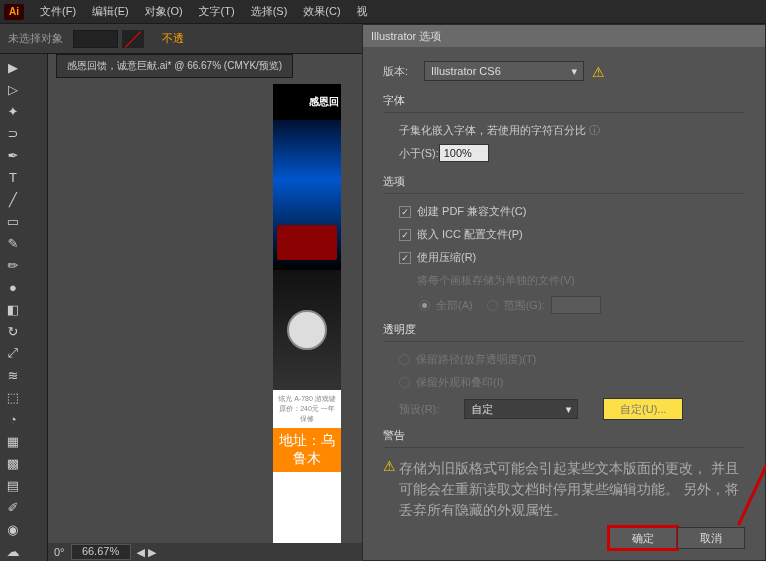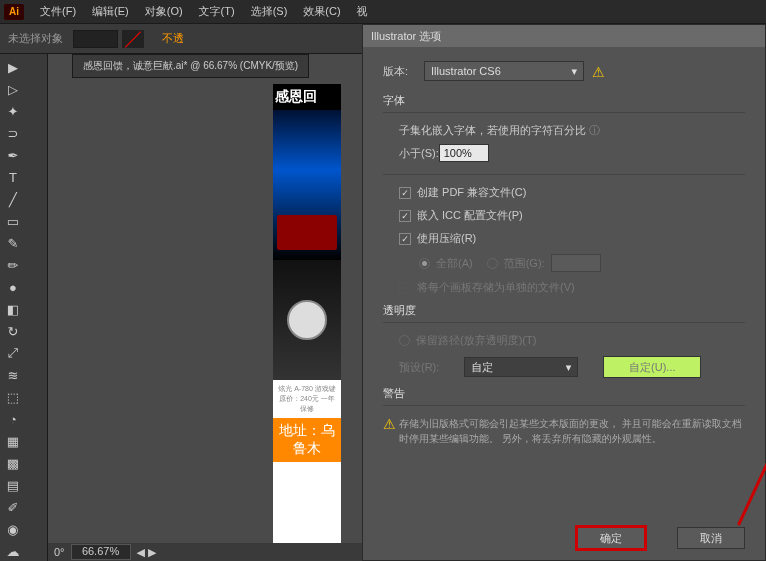--- a/index.html
+++ b/index.html
@@ -9,23 +9,23 @@
 .menu-item{color:#ccc;padding:0 8px;cursor:pointer}
 .controlbar{height:30px;background:#3a3a3a;display:flex;align-items:center;padding:0 8px;border-bottom:1px solid #1a1a1a}
 .ctrl-label{color:#999;margin-right:10px}
 .ctrl-field{width:45px;height:18px;background:#2a2a2a;border:1px solid #1a1a1a;margin-right:4px}
 .swatch-none{width:22px;height:18px;background:#222;position:relative;margin-right:8px}
 .swatch-none::after{content:'';position:absolute;width:100%;height:1px;background:red;top:50%;left:0;transform:rotate(-45deg)}
 .workspace{display:flex;height:507px}
 .toolbox{width:48px;background:#3a3a3a;border-right:1px solid #1a1a1a;display:flex;flex-wrap:wrap;padding:2px}
 .tool{width:22px;height:22px;display:flex;align-items:center;justify-content:center;color:#ccc;cursor:pointer;font-size:13px}
 .canvas-area{flex:1;background:#4a4a4a;position:relative}
-.tab{position:absolute;top:0;left:24px;background:#3a3a3a;color:#ccc;padding:4px 10px;font-size:10px;border:1px solid #1a1a1a}
+.tab{position:absolute;top:0;left:8px;background:#3a3a3a;color:#ccc;padding:4px 10px;font-size:10px;border:1px solid #1a1a1a}
 .artboard{position:absolute;top:30px;left:225px;width:68px;height:500px;background:#fff;overflow:hidden}
-.ad-header{background:#000;color:#fff;text-align:left;padding:4px 2px;font-weight:bold;font-size:14px}
+.ad-header{background:#000;color:#fff;text-align:right;padding:11px 2px;font-weight:bold;font-size:10px}
 .ad-img1{height:150px;background:linear-gradient(180deg,#001133,#0055cc 40%,#000);position:relative}
 .keyboard{position:absolute;bottom:10px;left:4px;right:4px;height:35px;background:#8B0000;border-radius:2px}
 .ad-img2{height:120px;background:linear-gradient(180deg,#111,#333);display:flex;align-items:center;justify-content:center}
 .round-prod{width:40px;height:40px;border-radius:50%;background:#ddd;border:2px solid #888}
 .ad-text{color:#888;font-size:7px;text-align:center;padding:4px}
 .ad-footer{background:#ff8800;color:#fff;text-align:center;padding:4px;font-size:14px}
 .statusbar{position:absolute;bottom:0;left:0;right:0;height:18px;background:#3a3a3a;display:flex;align-items:center;padding:0 6px;color:#ccc}
 .zoom{width:60px;height:16px;background:#2a2a2a;border:1px solid #555;text-align:center;margin:0 6px}
 .dialog{position:absolute;top:24px;right:0;width:404px;height:537px;background:#535353;border:1px solid #2a2a2a;display:flex;flex-direction:column}
 .dialog-title{height:22px;background:#6a6a6a;color:#ddd;padding:4px 8px;font-size:11px}
@@ -40,22 +40,22 @@
 .check-row{display:flex;align-items:center;margin-bottom:8px;color:#ccc}
 .check-row.disabled{color:#777}
 .checkbox{width:12px;height:12px;border:1px solid #888;margin-right:6px;display:flex;align-items:center;justify-content:center;font-size:9px;color:#ddd}
 .checkbox.disabled{border-color:#555}
 .radio{width:11px;height:11px;border:1px solid #666;border-radius:50%;margin-right:6px;display:flex;align-items:center;justify-content:center}
 .radio.selected::after{content:'';width:5px;height:5px;background:#999;border-radius:50%}
 .input-sm{width:50px;height:18px;background:#e8e8e8;border:1px solid #333;padding:0 4px;color:#222}
 .input-dis{width:50px;height:18px;background:#5a5a5a;border:1px solid #444}
 .warning-box{display:flex;margin-bottom:8px}
 .warn-left{width:16px;flex-shrink:0}
-.warn-text{color:#aaa;font-size:10px;line-height:1.5}
-.dialog-footer{height:44px;display:flex;align-items:center;justify-content:flex-end;padding:0 20px;gap:32px}
+.warn-text{color:#aaa;font-size:14px;line-height:1.5}
+.dialog-footer{height:44px;display:flex;align-items:center;justify-content:flex-end;padding:0 20px;gap:0}
 .btn{width:68px;height:22px;background:#5a5a5a;border:1px solid #333;color:#ddd;display:flex;align-items:center;justify-content:center;cursor:pointer}
 .btn.primary{outline:3px solid #cc0000;outline-offset:-1px}
 .arrow{position:absolute;top:330px;right:25px;width:3px;height:170px;background:#cc0000;transform:rotate(25deg);transform-origin:bottom;pointer-events:none}
 .arrow::after{content:'';position:absolute;top:-2px;left:-5px;border:6px solid transparent;border-bottom:12px solid #cc0000}
 </style>
 </head>
 <body>
 
 <div class="menubar">
   <div class="ai-logo">Ai</div>
@@ -141,61 +141,66 @@
     <div class="section-title">字体</div>
     <hr class="section-line">
     <div class="indent">
       <div style="margin-bottom:6px"><span>子集化嵌入字体，若使用的字符百分比</span> <span style="color:#888">ⓘ</span></div>
       <div class="row">
         <span>小于(S):</span>
         <input class="input-sm" value="100%" style="">
       </div>
     </div>
 
+    <div class="section-title">选项</div>
     <hr class="section-line">
     <div class="indent">
       <div class="check-row">
           <div class="checkbox">✓</div>
           <span>创建 PDF 兼容文件(C)</span>
         </div>
       <div class="check-row">
           <div class="checkbox">✓</div>
           <span>嵌入 ICC 配置文件(P)</span>
         </div>
       <div class="check-row">
           <div class="checkbox">✓</div>
           <span>使用压缩(R)</span>
+        </div>
+      <div class="check-row disabled">
+          <div class="checkbox disabled"></div>
+          <span>将每个画板存储为单独的文件(V)</span>
         </div>
       <div class="check-row disabled" style="padding-left:20px">
         <div class="radio selected"></div>
           <span>全部(A)</span>
         <div class="radio" style="margin-left:14px"></div>
           <span>范围(G):</span>
         <div class="input-dis" style="margin-left:6px"></div>
       </div>
-      <div class="check-row disabled">
-          <div class="checkbox disabled"></div>
-          <span>将每个画板存储为单独的文件(V)</span>
-        </div>
     </div>
 
     <div class="section-title">透明度</div>
     <hr class="section-line">
     <div class="indent">
       <div class="check-row disabled">
           <div class="radio"></div>
           <span>保留路径(放弃透明度)(T)</span>
+        </div>
+      <div class="check-row disabled">
+          <div class="radio"></div>
+          <span>保留外观和叠印(I)</span>
         </div>
       <div class="check-row disabled">
         <span>预设(R):</span>
         <div class="select" style="width:114px;margin:0 25px;background:#404040">
             <span>自定</span>
             <span>▾</span>
           </div>
-        <div class="btn" style="width:98px;background:#bef264;color:#777">自定(U)...</div>
+        <div class="btn" style="width:80px;background:#fde047;color:#777">自定(U)...</div>
       </div>
     </div>
 
     <div class="section-title">警告</div>
     <hr class="section-line">
     <div class="warning-box">
       <div class="warn-left"><span class="warn-icon" style="margin:0">⚠</span></div>
       <div class="warn-text">存储为旧版格式可能会引起某些文本版面的更改，
 并且可能会在重新读取文档时停用某些编辑功能。
 另外，将丢弃所有隐藏的外观属性。</div>

